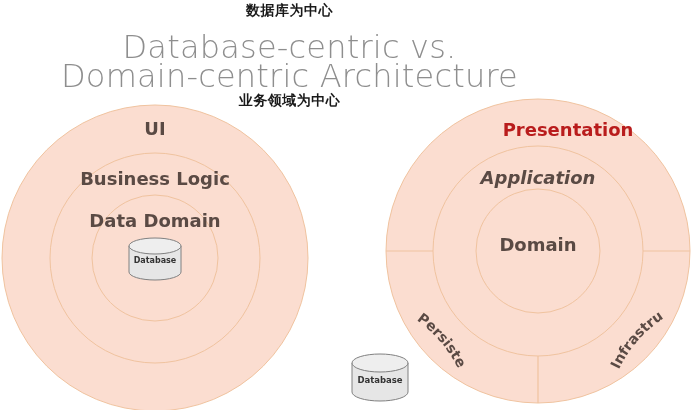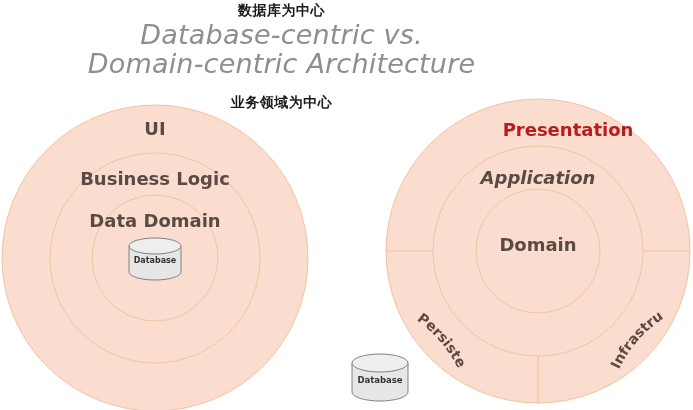--- a/index.html
+++ b/index.html
@@ -20,46 +20,45 @@
     position: absolute;
     left: 0;
     top: 0;
     width: 693px;
     height: 410px;
   }
 
   
   .heading-zone {
     position: absolute;
-    left: 0;
+    left: 8px;
     top: 0;
     width: 563px;
     text-align: center;
     pointer-events: none;
   }
   .cn-note {
     font-family: "DejaVu Sans", sans-serif;
     font-size: 14px;
     font-weight: 700;
     color: #1a1a1a;
     line-height: 17px;
     letter-spacing: 0.5px;
   }
   .cn-note.top   { margin-top: 2px; }
-  .cn-note.bottom{ margin-top: 16px; }
+  .cn-note.bottom{ margin-top: 1px; }
 
   .main-title {
     font-family: "DejaVu Sans", sans-serif;
-    font-size: 27px;
+    font-size: 32px;
     font-weight: 300;
     color: #8e8e8e;
     line-height: 29px;
     letter-spacing: 0.2px;
-    margin-top: 1px;
-    font-style: italic;
+    margin-top: 14px;
   }
   .main-title .tl { display: block; }
 
   
   .ring-label {
     position: absolute;
     font-family: "DejaVu Sans", sans-serif;
     font-weight: 700;
     color: #5a4a44;
     white-space: nowrap;

